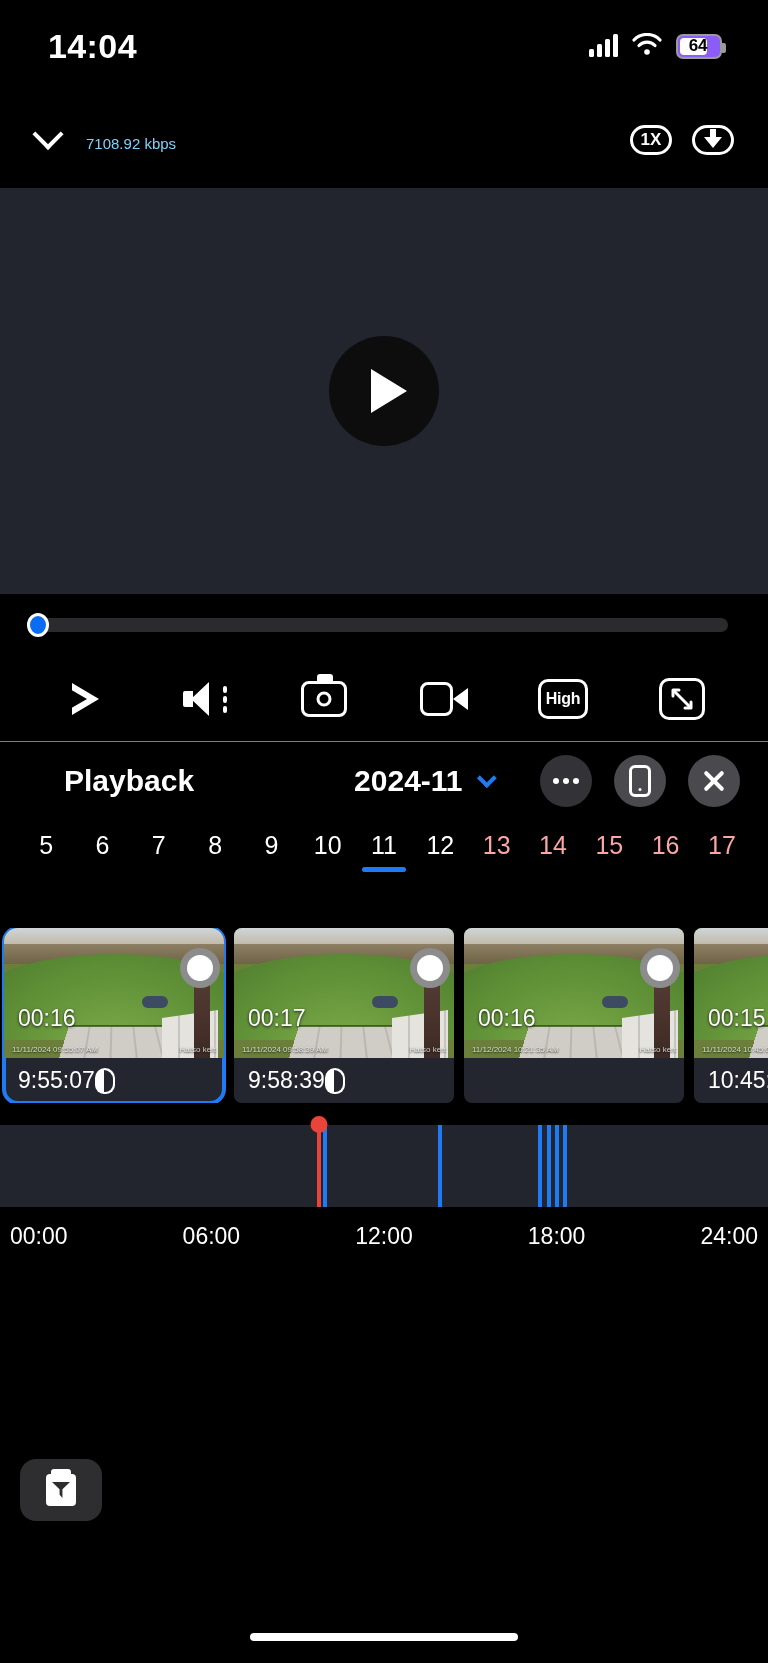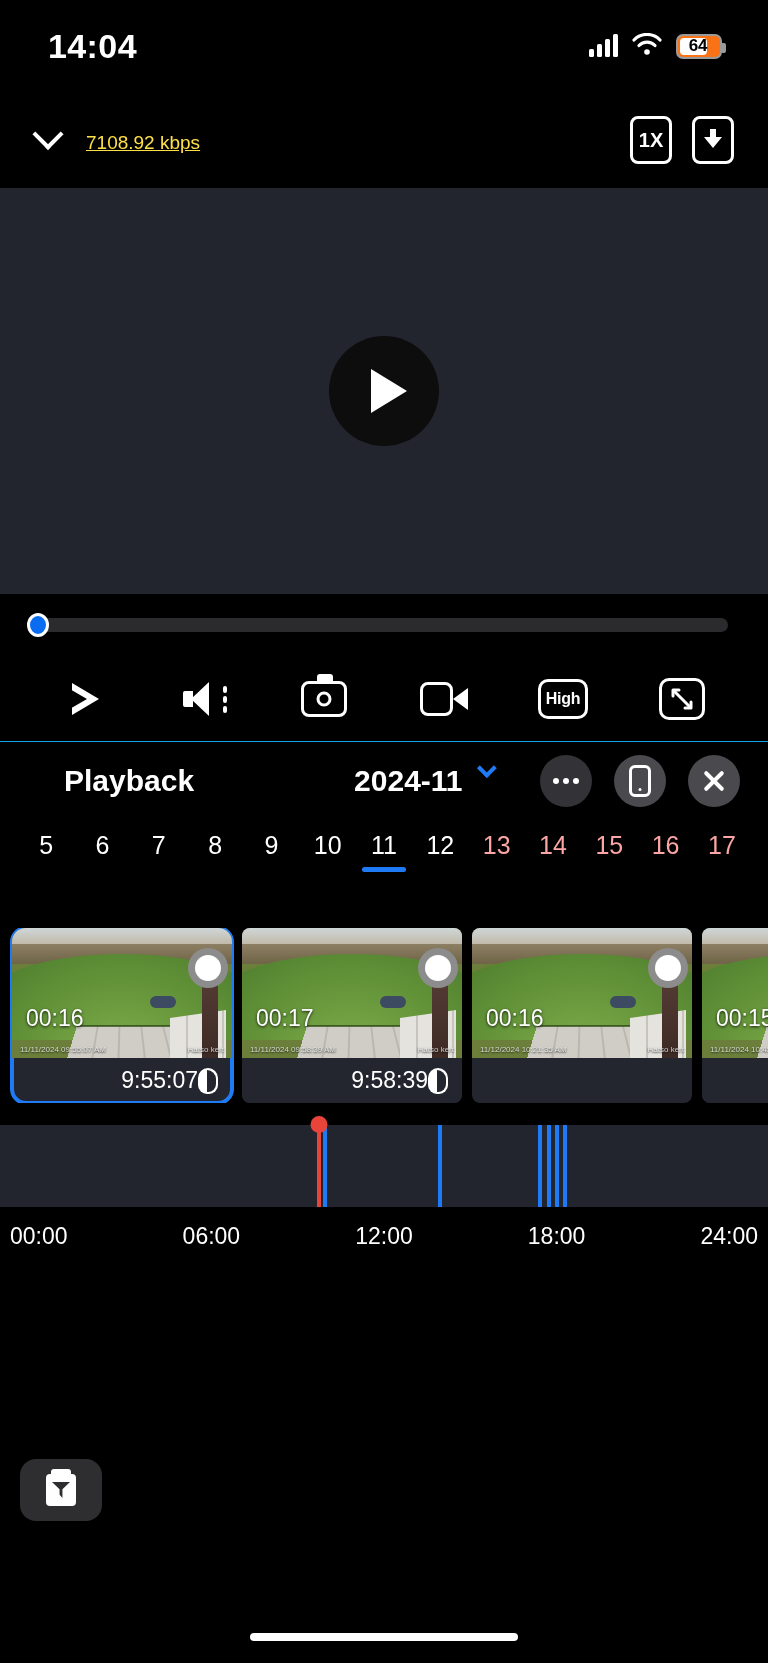--- a/index.html
+++ b/index.html
@@ -20,21 +20,21 @@
   .status-time { font-size: 34px; font-weight: 700; letter-spacing: .4px; }
   .status-right { display: flex; align-items: center; gap: 14px; }
   .bars { display: flex; align-items: flex-end; gap: 3px; height: 22px; }
   .bars i { display: block; width: 5px; background: #fff; border-radius: 1.5px; }
   .bars i:nth-child(1) { height: 8px; }
   .bars i:nth-child(2) { height: 13px; }
   .bars i:nth-child(3) { height: 18px; }
   .bars i:nth-child(4) { height: 23px; }
   .battery {
     position: relative; width: 46px; height: 25px;
-    border: 2px solid #9a9a9a; border-radius: 7px; background: #f97316;
+    border: 2px solid #9a9a9a; border-radius: 7px; background: #8b5cf6;
     display: flex; align-items: center;
   }
   .battery::after {
     content: ""; position: absolute; right: -6px; top: 7px;
     width: 4px; height: 10px; background: #9a9a9a; border-radius: 0 2px 2px 0;
   }
   .battery .fill {
     position: absolute; left: 2px; top: 2px; bottom: 2px;
     width: 64%; background: #fff; border-radius: 4px;
   }
@@ -49,26 +49,26 @@
     height: 96px; display: flex; align-items: center;
     padding: 0 34px 0 20px;
   }
   .chev-btn { width: 56px; height: 56px; display: flex; align-items: center; justify-content: center; }
   .chev {
     width: 22px; height: 22px; border-right: 4px solid #fff; border-bottom: 4px solid #fff;
     transform: rotate(45deg) translate(-4px,-4px);
   }
   .devtext { flex: 1; padding-left: 10px; }
   .dev-title { font-size: 25px; font-weight: 700; letter-spacing: .1px; }
-  .dev-sub { font-size: 19px; color: #fde047; margin-top: 6px; text-decoration: underline; }
+  .dev-sub { font-size: 15px; color: #7dd3fc; margin-top: 6px; }
   .hdr-actions { display: flex; gap: 20px; align-items: center; }
   .sqbtn {
-    width: 42px; height: 48px; border: 3px solid #fff; border-radius: 8px;
+    width: 42px; height: 30px; border: 3px solid #fff; border-radius: 16px;
     display: flex; align-items: center; justify-content: center;
-    font-size: 20px; font-weight: 700;
+    font-size: 17px; font-weight: 700;
   }
   .dl-arrow { position: relative; width: 18px; height: 22px; }
   .dl-arrow i { position: absolute; left: 6px; top: 0; width: 6px; height: 11px; background: #fff; }
   .dl-arrow u {
     position: absolute; left: 0; top: 8px; width: 0; height: 0;
     border-left: 9px solid transparent; border-right: 9px solid transparent;
     border-top: 11px solid #fff;
   }
 
   
@@ -125,21 +125,21 @@
   .ic-video .t { position: absolute; right: 0; top: 6px; width: 0; height: 0; border-top: 11px solid transparent; border-bottom: 11px solid transparent; border-right: 15px solid #fff; }
 
   .ic-high { width: 50px; height: 40px; border: 3px solid #fff; border-radius: 10px; display: flex; align-items: center; justify-content: center; font-size: 16px; font-weight: 700; letter-spacing: -.3px; }
 
   .ic-expand { position: relative; width: 46px; height: 42px; border: 3px solid #fff; border-radius: 10px; }
   .ic-expand svg { position: absolute; left: 50%; top: 50%; transform: translate(-50%,-50%); }
 
   
   .pbhdr { height: 78px; display: flex; align-items: center; padding: 0 28px 0 28px; margin-left: 36px; }
   .pb-title { font-size: 30px; font-weight: 700; }
-  .pb-month { margin-left: 160px; display: flex; align-items: flex-start; gap: 14px; }
+  .pb-month { margin-left: 160px; display: flex; align-items: center; gap: 14px; }
   .pb-month .m { font-size: 30px; font-weight: 700; }
   .pb-caret { width: 14px; height: 14px; border-right: 4px solid #1f7bf5; border-bottom: 4px solid #1f7bf5; transform: rotate(45deg) translateY(-4px); }
   .pb-actions { margin-left: auto; display: flex; gap: 22px; align-items: center; }
   .rbtn { width: 52px; height: 52px; border-radius: 50%; background: #4a4a4e; display: flex; align-items: center; justify-content: center; }
   .rbtn.dark { background: #333337; }
   .dots { display: flex; gap: 4px; }
   .dots i { width: 6px; height: 6px; border-radius: 50%; background: #fff; display: block; }
   .phoneic { width: 22px; height: 32px; border: 3px solid #fff; border-radius: 6px; position: relative; }
   .phoneic::after { content:""; position:absolute; left:50%; bottom:3px; transform:translateX(-50%); width:3px; height:3px; border-radius:50%; background:#fff; }
   .xic { position: relative; width: 26px; height: 26px; }
@@ -153,21 +153,21 @@
     flex: 1; text-align: center; font-size: 25px; color: #fff;
     position: relative; padding-bottom: 12px;
   }
   .day.dim { color: #fca5a5; }
   .day.sel::after {
     content: ""; position: absolute; left: 50%; transform: translateX(-50%);
     bottom: 0; width: 44px; height: 5px; background: #1f7bf5; border-radius: 3px;
   }
 
   
-  .clips { height: 175px; margin-top: 46px; display: flex; gap: 10px; padding-left: 12px; overflow: hidden; }
+  .clips { height: 175px; margin-top: 46px; display: flex; gap: 10px; padding-left: 4px; overflow: hidden; }
   .clip {
     width: 220px; flex: 0 0 220px; border-radius: 8px; overflow: hidden;
     background: #23262e; position: relative;
   }
   .clip.sel { outline: 4px solid #1f7bf5; outline-offset: -2px; border-radius: 14px; }
   .clip .shot { height: 130px; position: relative; overflow: hidden; background: #6b7f3a; }
   .clip .sky { position: absolute; left: 0; right: 0; top: 0; height: 26px; background: linear-gradient(#cfd6d8, #b9a98d); }
   .clip .fence { position: absolute; left: 0; right: 0; top: 16px; height: 20px; background: linear-gradient(#8d7f63, #6f6447); }
   .clip .lawn { position: absolute; left: -10%; right: -10%; top: 26px; height: 86px; background: radial-gradient(ellipse at 50% 120%, #7fae4b 0%, #5f8f36 60%, #4a7a2c 100%); border-radius: 50% 50% 0 0 / 42px 42px 0 0; }
   .clip .patio { position: absolute; left: 60px; top: 92px; width: 104px; height: 44px; background: repeating-linear-gradient(90deg,#cfcdc6 0 22px,#b9b7b0 22px 24px), repeating-linear-gradient(0deg,#cfcdc6 0 18px,#b9b7b0 18px 20px); transform: perspective(90px) rotateX(28deg); border-top: 3px solid #3d5c22; }
@@ -179,21 +179,21 @@
   .clip .dur {
     position: absolute; left: 14px; bottom: 26px; font-size: 23px; font-weight: 500;
     text-shadow: 0 1px 3px rgba(0,0,0,.85);
   }
   .clip .osd {
     position: absolute; left: 8px; right: 8px; bottom: 4px;
     display: flex; justify-content: space-between;
     font-size: 8px; color: #e8e8e8; text-shadow: 0 1px 2px #000; opacity: .85;
   }
   .clip .foot {
-    height: 45px; display: flex; align-items: center; justify-content: flex-end;
+    height: 45px; display: flex; align-items: center; justify-content: flex-start;
     padding: 0 14px; background: #23262e;
   }
   .clip .foot .t { font-size: 23px; }
   .person { width: 20px; height: 26px; border-radius: 10px 10px 9px 9px; background: #fff; position: relative; }
   .person::after { content:""; position:absolute; left:9px; top:2px; width:9px; height:22px; background:#23262e; border-radius: 0 9px 8px 0; }
 
   
   .tlband { position: relative; height: 82px; background: #22252e; margin-top: 22px; }
   .tlband .ev { position: absolute; top: 0; bottom: 0; width: 4px; background: #1f7bf5; }
   .tlband .play { position: absolute; top: 0; bottom: 0; width: 4px; background: #e8443a; }

